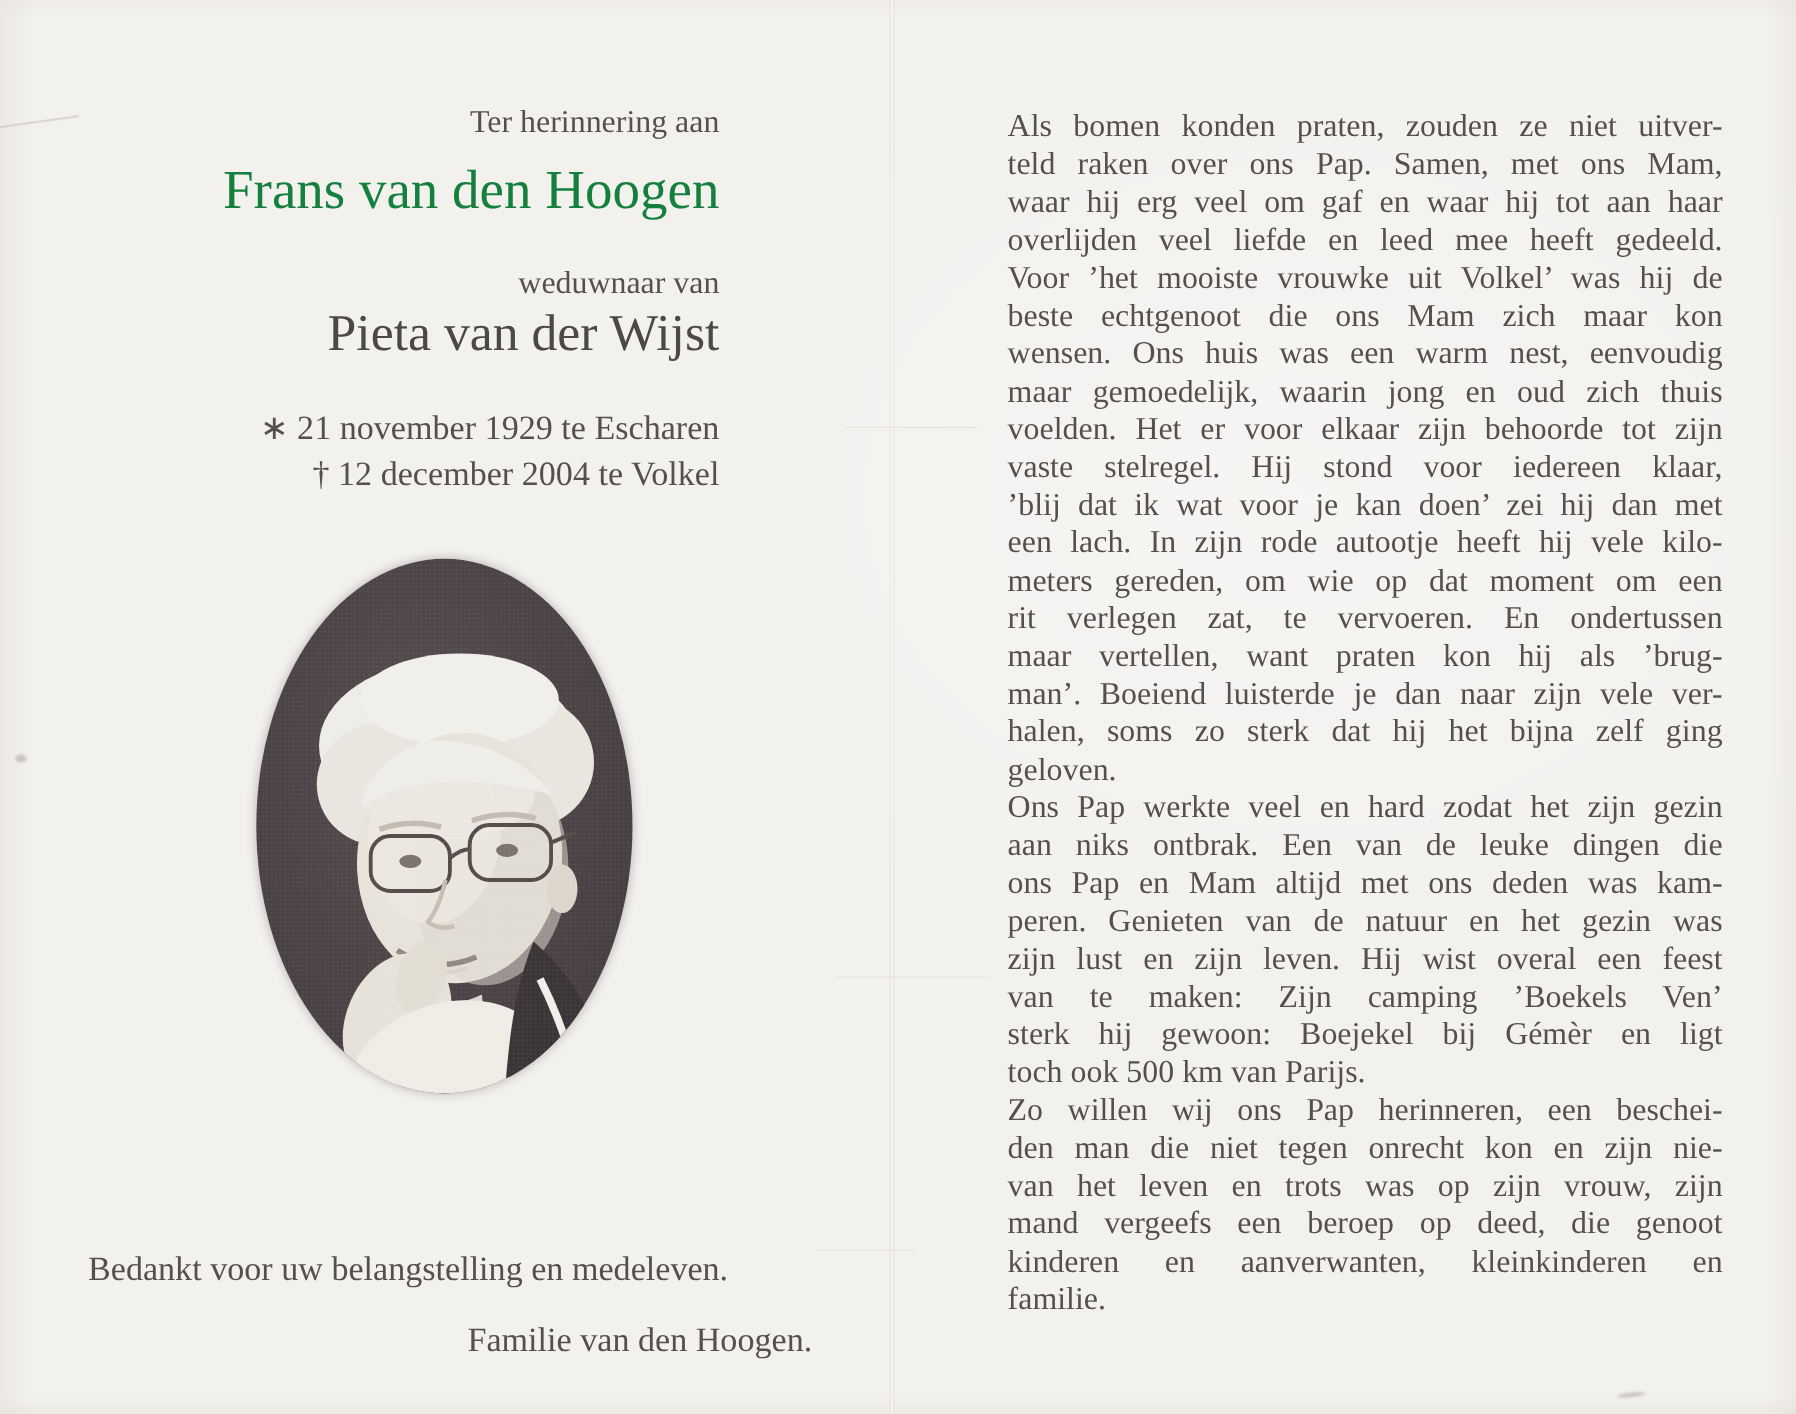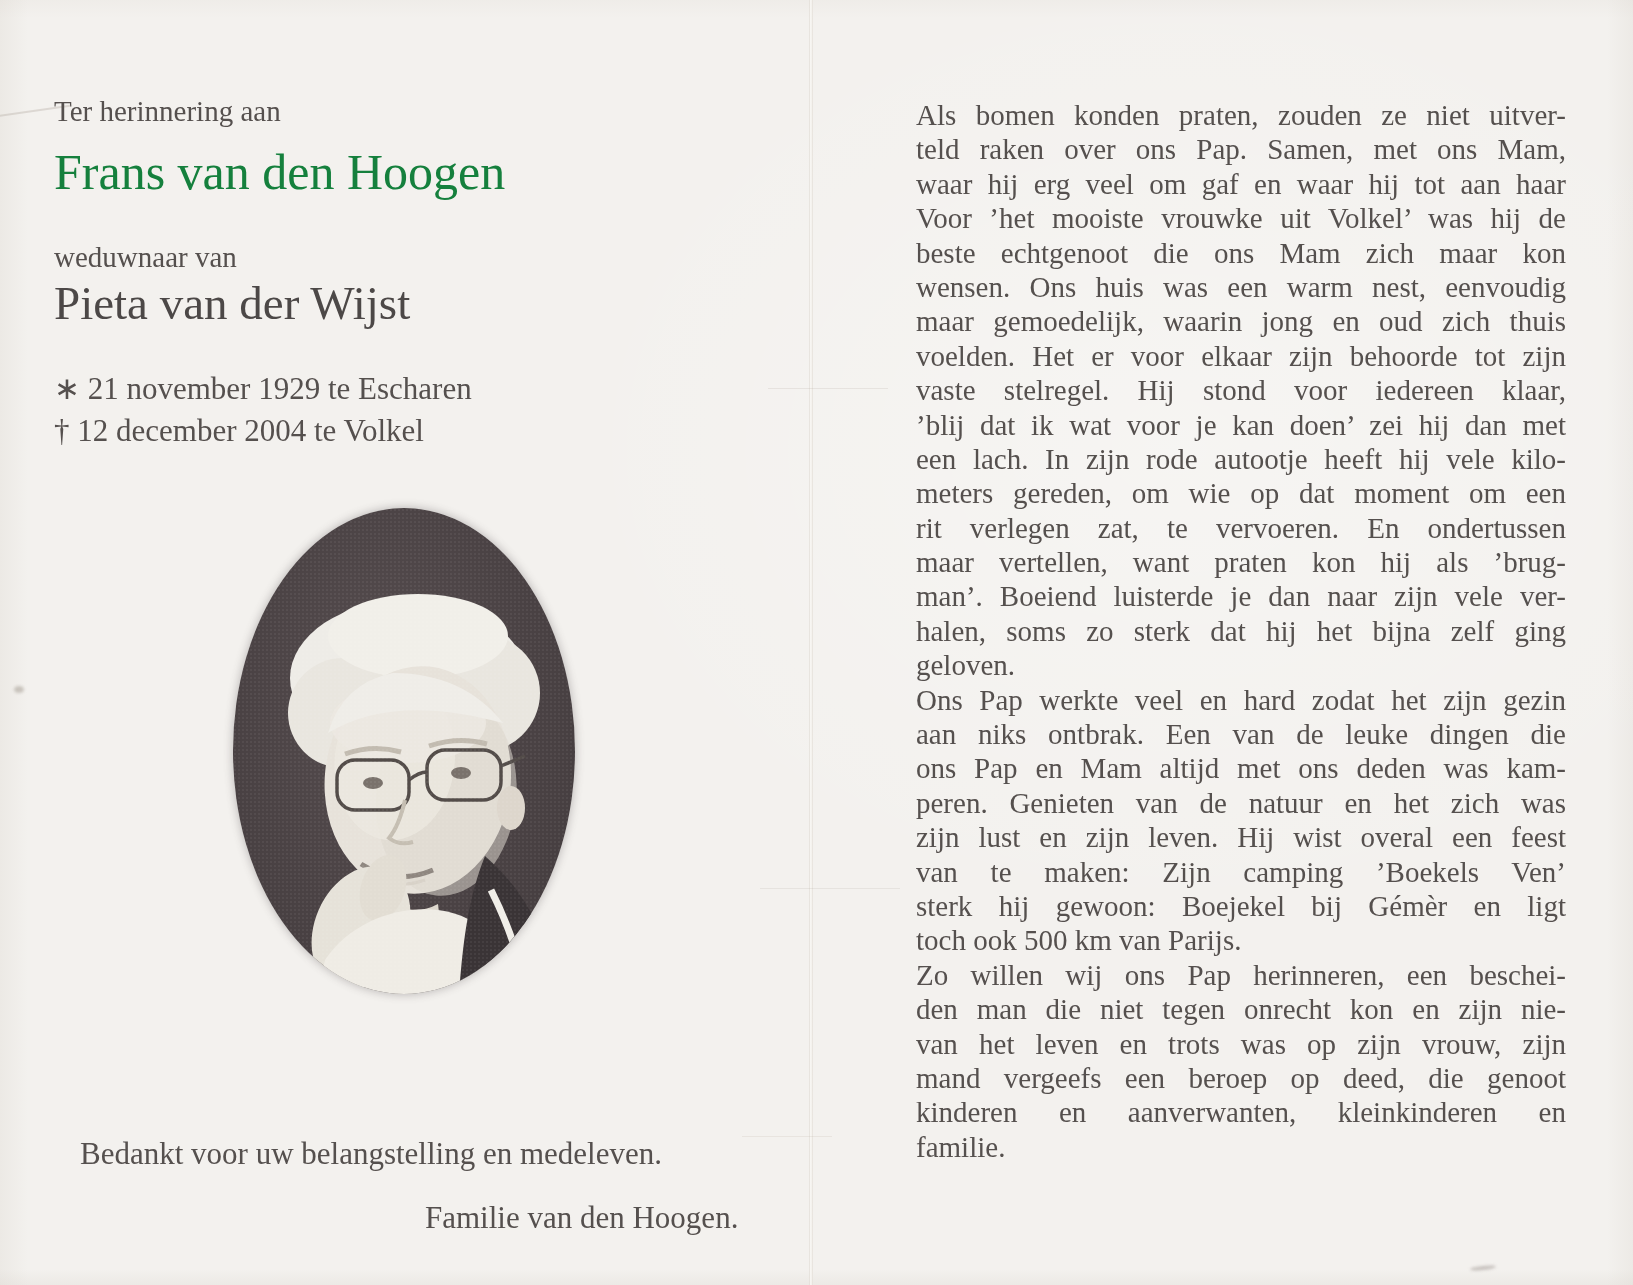--- a/index.html
+++ b/index.html
@@ -30,21 +30,21 @@
   .crease-tl{left:-6px;top:110px;width:78px;height:2px;transform:rotate(-8deg);}
   .crease-m1{left:768px;top:388px;width:120px;height:1px;opacity:.6;}
   .crease-m2{left:760px;top:888px;width:140px;height:1px;opacity:.55;}
   .crease-m3{left:742px;top:1136px;width:90px;height:1px;opacity:.5;}
   .smudge{position:absolute;border-radius:50%;filter:blur(1.5px);pointer-events:none;}
   .smudge-left{left:14px;top:686px;width:10px;height:7px;background:rgba(150,142,131,.45);}
   .smudge-br{left:1470px;top:1266px;width:26px;height:4px;background:rgba(125,116,110,.38);transform:rotate(-6deg);}
 
   
   .page-left{position:absolute;left:0;top:0;width:816px;height:1285px;}
-  .centered{position:absolute;left:54px;width:600px;text-align:left;}
+  .centered{position:absolute;left:54px;width:600px;text-align:right;}
   .intro   {top:94px;  font-size:29px;line-height:34px;}
   .name    {top:144px; font-size:50px;line-height:56px;color:#15803d;}
   .relation{top:240px; font-size:29px;line-height:34px;}
   .spouse  {top:276px; font-size:47px;line-height:54px;color:#4c4847;}
   .dates   {top:368px; font-size:31px;line-height:42px;}
 
   .photo-wrap{position:absolute;left:233px;top:508px;width:342px;height:486px;}
   .photo{
     position:absolute;inset:0;border-radius:50%;overflow:hidden;
     background:radial-gradient(ellipse at 45% 40%, #574e50 0%, var(--photo-bg,#4a4244) 55%, #423b3d 100%);
@@ -148,38 +148,39 @@
 
     <div class="thanks">Bedankt voor uw belangstelling en medeleven.</div>
     <div class="signature">Familie van den Hoogen.</div>
   </div>
 
   <div class="page-right">
     <div>
         <div class="line">Als bomen konden praten, zouden ze niet uitver-</div>
         <div class="line">teld raken over ons Pap. Samen, met ons Mam,</div>
         <div class="line">waar hij erg veel om gaf en waar hij tot aan haar</div>
+        <div class="line">overlijden veel liefde en leed mee heeft gedeeld.</div>
         <div class="line">Voor ’het mooiste vrouwke uit Volkel’ was hij de</div>
         <div class="line">beste echtgenoot die ons Mam zich maar kon</div>
         <div class="line">wensen. Ons huis was een warm nest, eenvoudig</div>
         <div class="line">maar gemoedelijk, waarin jong en oud zich thuis</div>
         <div class="line">voelden. Het er voor elkaar zijn behoorde tot zijn</div>
         <div class="line">vaste stelregel. Hij stond voor iedereen klaar,</div>
         <div class="line">’blij dat ik wat voor je kan doen’ zei hij dan met</div>
         <div class="line">een lach. In zijn rode autootje heeft hij vele kilo-</div>
         <div class="line">meters gereden, om wie op dat moment om een</div>
         <div class="line">rit verlegen zat, te vervoeren. En ondertussen</div>
         <div class="line">maar vertellen, want praten kon hij als ’brug-</div>
         <div class="line">man’. Boeiend luisterde je dan naar zijn vele ver-</div>
         <div class="line">halen, soms zo sterk dat hij het bijna zelf ging</div>
         <div class="line par-end">geloven.</div>
         <div class="line">Ons Pap werkte veel en hard zodat het zijn gezin</div>
         <div class="line">aan niks ontbrak. Een van de leuke dingen die</div>
         <div class="line">ons Pap en Mam altijd met ons deden was kam-</div>
-        <div class="line">peren. Genieten van de natuur en het zich was</div>
+        <div class="line">peren. Genieten van de natuur en het gezin was</div>
         <div class="line">zijn lust en zijn leven. Hij wist overal een feest</div>
         <div class="line">van te maken: Zijn camping ’Boekels Ven’</div>
         <div class="line">sterk hij gewoon: Boejekel bij Gémèr en ligt</div>
         <div class="line par-end">toch ook 500 km van Parijs.</div>
         <div class="line">Zo willen wij ons Pap herinneren, een beschei-</div>
         <div class="line">den man die niet tegen onrecht kon en zijn nie-</div>
         <div class="line">van het leven en trots was op zijn vrouw, zijn</div>
         <div class="line">mand vergeefs een beroep op deed, die genoot</div>
         <div class="line">kinderen en aanverwanten, kleinkinderen en</div>
         <div class="line par-end">familie.</div>

